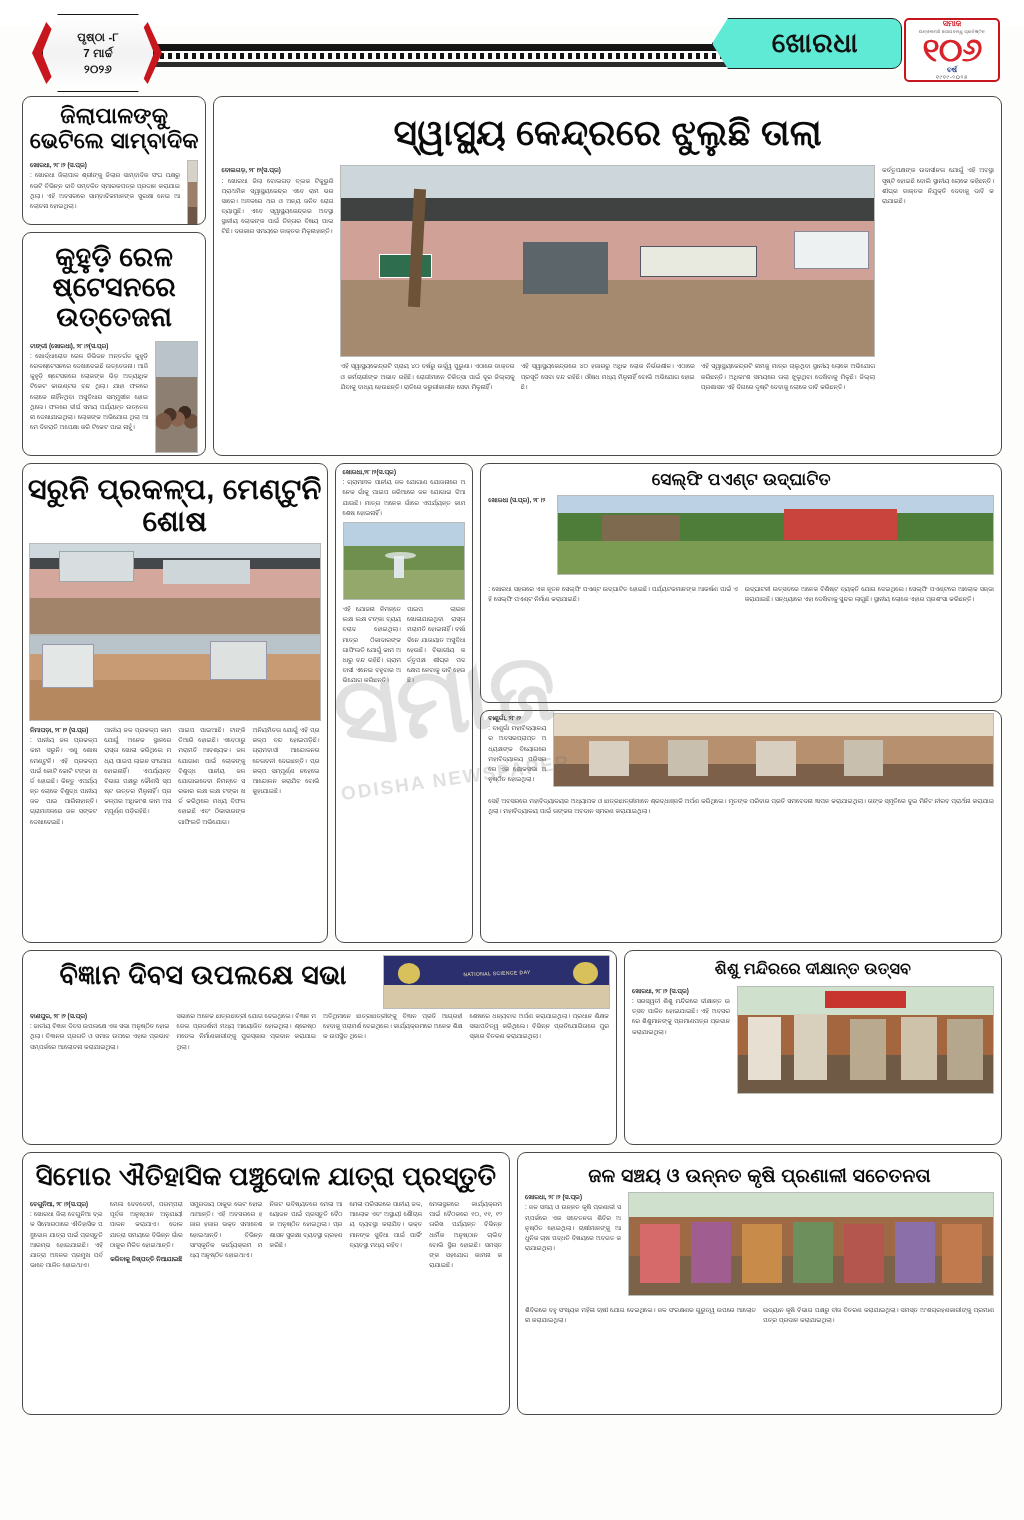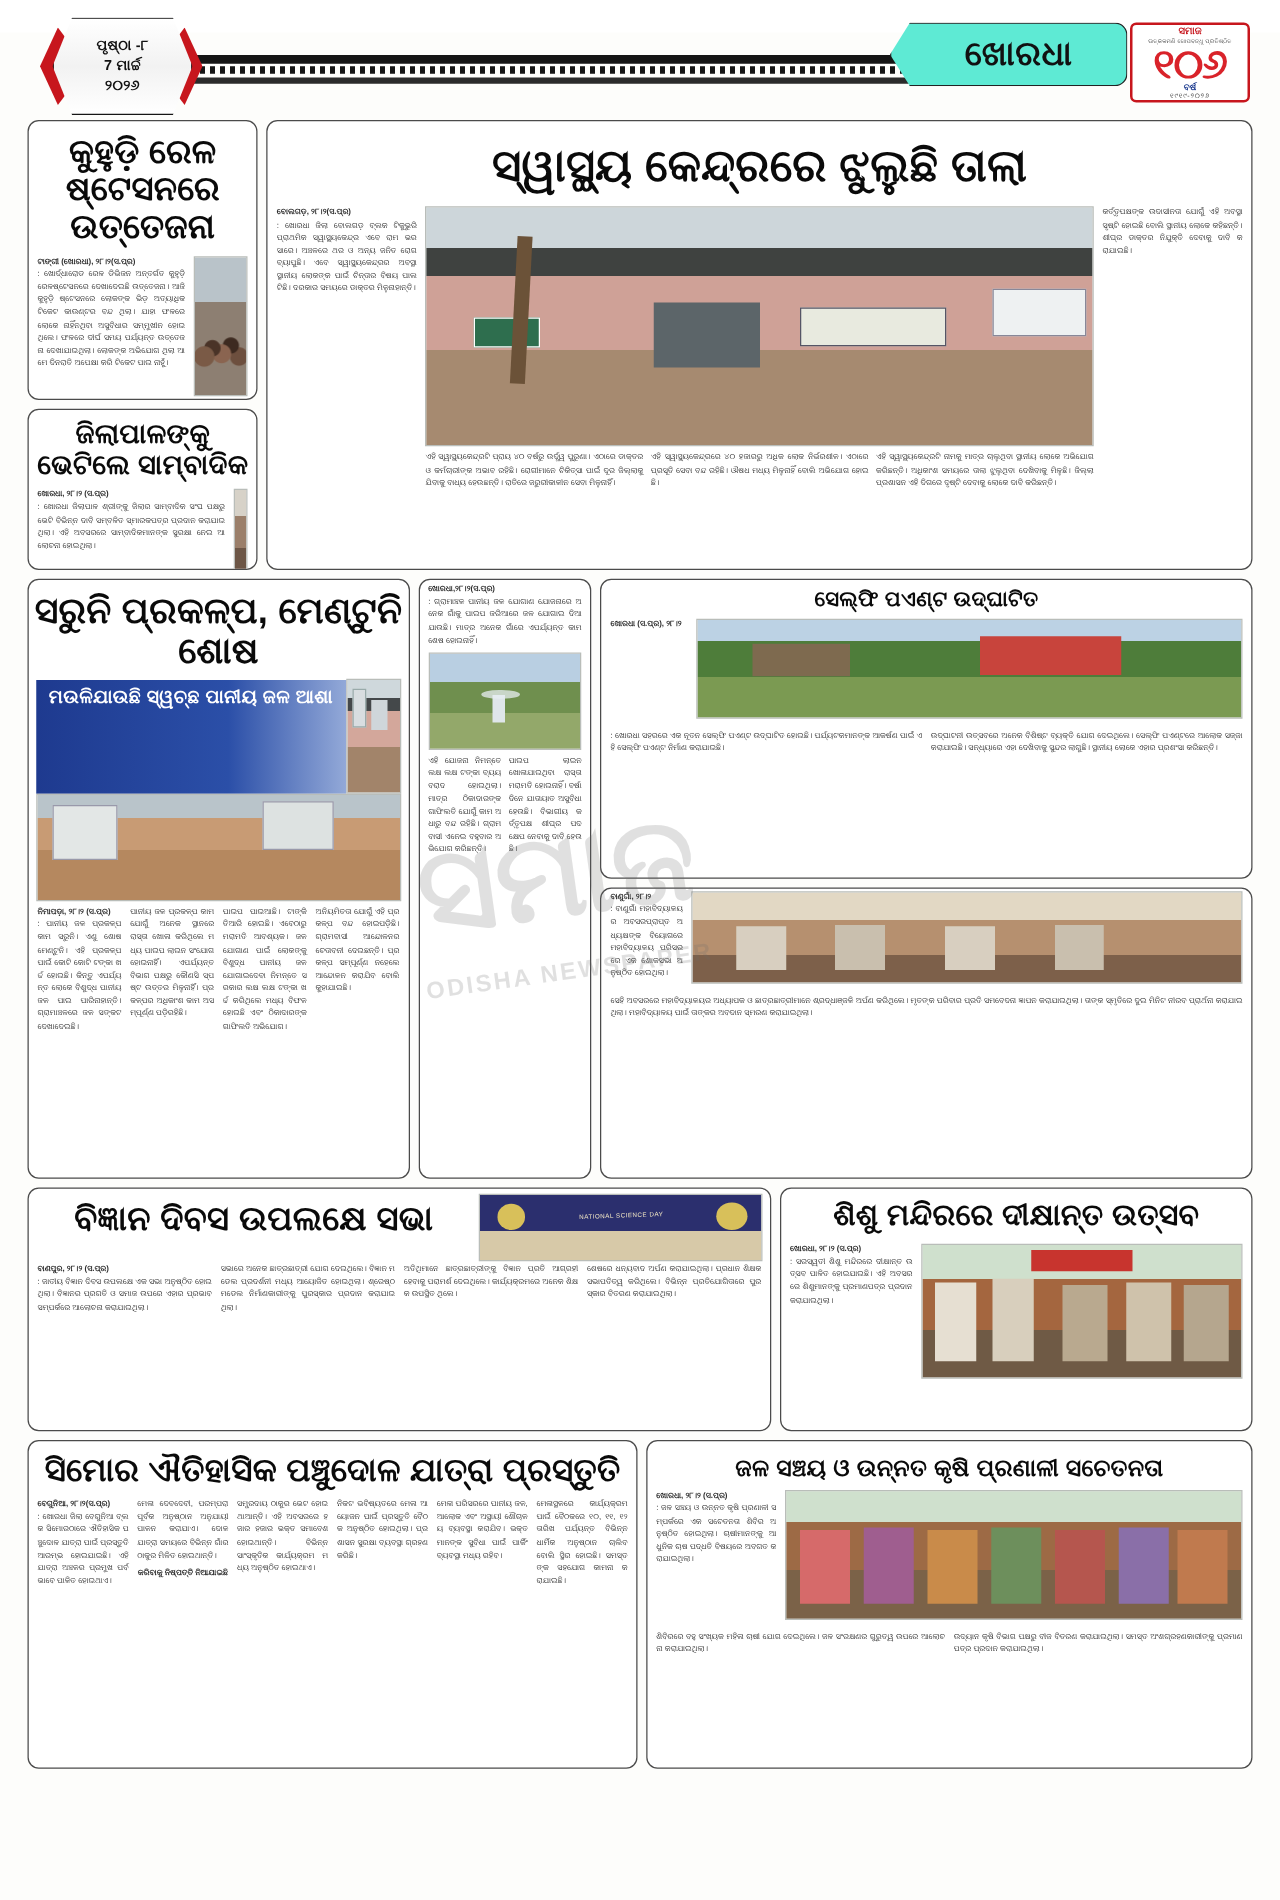--- a/index.html
+++ b/index.html
@@ -188,50 +188,50 @@
       <div class="logo-blue">ବର୍ଷ</div>
       <div class="logo-yrs">୧୯୧୯-୨୦୨୬</div>
     </div>
   </div>
 
   <div class="content">
 
     <div class="row" style="height:360px;">
 
       <div style="width:372px; display:flex; flex-direction:column; gap:7px;">
+        <div class="box" style="height:129px;">
+          <div class="hl hl-md">ଜିଲାପାଳଙ୍କୁ ଭେଟିଲେ ସାମ୍ବାଦିକ</div>
+          <div class="cols" style="padding-top:2px;">
+            <div class="col" style="flex:0 0 150px;">
+              <div class="txt" style="font-weight:700;">ଖୋରଧା, ୨୮।୨ (ସ.ପ୍ର)</div>
+              <div class="txt">: ଖୋରଧା ଜିଲାପାଳ ଶ୍ରୀଙ୍କୁ ଜିଲାର ସାମ୍ବାଦିକ ସଂଘ ପକ୍ଷରୁ ଭେଟି ବିଭିନ୍ନ ଦାବି ସମ୍ବଳିତ ସ୍ମାରକପତ୍ର ପ୍ରଦାନ କରାଯାଇଥିଲା। ଏହି ଅବସରରେ ସାମ୍ବାଦିକମାନଙ୍କ ସୁରକ୍ଷା ନେଇ ଆଲୋଚନା ହୋଇଥିଲା।</div>
+            </div>
+            <div class="col">
+              <div class="photo ph-group" style="height:86px;"></div>
+            </div>
+          </div>
+        </div>
+
         <div class="box" style="height:224px;">
           <div class="hl hl-lg">କୁହୁଡ଼ି ରେଳ ଷ୍ଟେସନରେ ଉତ୍ତେଜନା</div>
           <div class="cols" style="padding-top:2px;">
             <div class="col" style="flex:0 0 118px;">
               <div class="txt" style="font-weight:700;">ଟାଙ୍ଗୀ (ଖୋରଧା), ୨୮।୨(ସ.ପ୍ର)</div>
               <div class="txt">: ଖୋର୍ଦ୍ଧାରୋଡ ରେଳ ଡିଭିଜନ ଅନ୍ତର୍ଗତ କୁହୁଡ଼ି ରେଳଷ୍ଟେସନରେ ଦେଖାଦେଇଛି ଉତ୍ତେଜନା। ଆଜି କୁହୁଡ଼ି ଷ୍ଟେସନରେ ଲୋକଙ୍କ ଭିଡ଼ ଅତ୍ୟାଧିକ ଟିକେଟ କାଉଣ୍ଟର ବନ୍ଦ ଥିଲା। ଯାହା ଫଳରେ ଲୋକେ ନାହିଁନଥିବା ଅସୁବିଧାର ସମ୍ମୁଖୀନ ହୋଇଥିଲେ। ଫଳରେ ଦୀର୍ଘ ସମୟ ପର୍ଯ୍ୟନ୍ତ ଉତ୍ତେଜନା ଦେଖାଯାଇଥିଲା। ଲୋକଙ୍କ ଅଭିଯୋଗ ଥିଲା ଆମେ ଦିନରାତି ଅପେକ୍ଷା କରି ଟିକେଟ ପାଇ ନାହୁଁ।</div>
             </div>
             <div class="col" style="flex:1 1 auto;">
               <div class="photo ph-crowd" style="height:112px;"></div>
               <div class="cols" style="padding:3px 0 0 0; gap:6px;">
                 <div class="col">
                     <div class="txt">ଯାହା ଫଳ କାଉଣ୍ଟର ଅଫିସରଙ୍କୁ ଖୋଜି ପାଇନଥିଲେ। ରେଳ କର୍ତ୍ତୃପକ୍ଷ ଏହି ଦିଗ ପ୍ରତି ଧ୍ୟାନ ଦେବାକୁ ଦାବି କରିଛନ୍ତି। ଅନ୍ୟପଟେ ଏହି ଷ୍ଟେସନରେ ଅନେକ ଟ୍ରେନ ରହୁନଥିବା ଅଭିଯୋଗ ଉଠିଛି ? ଏଣୁ ଦୀର୍ଘ ଦିନରୁ ଲୋକେ ଷ୍ଟପେଜ ଦାବି କରିଆସୁଛନ୍ତି। ଏହି ନେଇ ଅନେକ ଥର ସ୍ମାରକପତ୍ର ପ୍ରଦାନ କରାଯାଇଛି।</div>
                   </div>
                 <div class="col">
                     <div class="txt">ବିରୋଧରେ ନାରା ଦିଆଯାଇଥିଲା। ଏହି ଅବସରରେ ଅନେକ ଯାତ୍ରୀ ନିଜର ଅସୁବିଧା ବିଷୟରେ କର୍ତ୍ତୃପକ୍ଷଙ୍କୁ ଅବଗତ କରାଇଥିଲେ। ପରେ ପରିସ୍ଥିତି ସ୍ୱାଭାବିକ ହୋଇଥିଲା।</div>
                   </div>
               </div>
-            </div>
-          </div>
-        </div>
-
-        <div class="box" style="height:129px;">
-          <div class="hl hl-md">ଜିଲାପାଳଙ୍କୁ ଭେଟିଲେ ସାମ୍ବାଦିକ</div>
-          <div class="cols" style="padding-top:2px;">
-            <div class="col" style="flex:0 0 150px;">
-              <div class="txt" style="font-weight:700;">ଖୋରଧା, ୨୮।୨ (ସ.ପ୍ର)</div>
-              <div class="txt">: ଖୋରଧା ଜିଲାପାଳ ଶ୍ରୀଙ୍କୁ ଜିଲାର ସାମ୍ବାଦିକ ସଂଘ ପକ୍ଷରୁ ଭେଟି ବିଭିନ୍ନ ଦାବି ସମ୍ବଳିତ ସ୍ମାରକପତ୍ର ପ୍ରଦାନ କରାଯାଇଥିଲା। ଏହି ଅବସରରେ ସାମ୍ବାଦିକମାନଙ୍କ ସୁରକ୍ଷା ନେଇ ଆଲୋଚନା ହୋଇଥିଲା।</div>
-            </div>
-            <div class="col">
-              <div class="photo ph-group" style="height:86px;"></div>
             </div>
           </div>
         </div>
       </div>
 
       <div class="box" style="flex:1 1 auto;">
         <div class="hl hl-xl">ସ୍ୱାସ୍ଥ୍ୟ କେନ୍ଦ୍ରରେ ଝୁଲୁଛି ତାଲା</div>
         <div class="cols" style="padding-top:0;">
           <div class="col" style="flex:0 0 112px;">
             <div class="txt" style="font-weight:700;">ବୋଲଗଡ଼, ୨୮।୨(ସ.ପ୍ର)</div>
@@ -262,21 +262,20 @@
           </div>
         </div>
       </div>
     </div>
 
     <div class="row" style="height:480px; margin-top:7px;">
 
       <div class="box" style="width:490px;">
         <div class="hl hl-lg" style="font-size:29px;">ସରୁନି ପ୍ରକଳ୍ପ, ମେଣ୍ଟୁନି ଶୋଷ</div>
         <div style="display:flex; gap:0; padding:0 6px;">
-          <div class="banner" style="flex:0 0 248px;">ମଉଳିଯାଉଛି ସ୍ୱଚ୍ଛ ପାନୀୟ ଜଳ ଆଶା</div>
           <div class="photo ph-bldg2" style="flex:1 1 auto; height:92px; margin-top:-1px;">
             <div style="position:absolute;left:10%;top:8%;width:26%;height:34%;background:#d8dde0;border:1px solid #9aa;"></div>
             <div style="position:absolute;left:46%;top:18%;width:30%;height:26%;background:#cfd6da;"></div>
           </div>
         </div>
         <div class="photo" style="height:86px;margin:0 6px;background:linear-gradient(to bottom,#b9c4ca 0 22%,#c89b74 22% 52%,#b5885f 52% 100%);">
           <div style="position:absolute;left:4%;top:10%;width:18%;height:52%;background:#e3e7e6;border:1px solid #99a;"></div>
           <div style="position:absolute;left:62%;top:6%;width:20%;height:46%;background:#dde2e1;border:1px solid #99a;"></div>
         </div>
         <div class="cols" style="padding-top:4px;">
@@ -384,21 +383,21 @@
           <div class="col">
               <div class="txt">ଅତିଥିମାନେ ଛାତ୍ରଛାତ୍ରୀଙ୍କୁ ବିଜ୍ଞାନ ପ୍ରତି ଆଗ୍ରହୀ ହେବାକୁ ପରାମର୍ଶ ଦେଇଥିଲେ। କାର୍ଯ୍ୟକ୍ରମରେ ଅନେକ ଶିକ୍ଷକ ଉପସ୍ଥିତ ଥିଲେ।</div>
             </div>
           <div class="col">
               <div class="txt">ଶେଷରେ ଧନ୍ୟବାଦ ଅର୍ପଣ କରାଯାଇଥିଲା। ପ୍ରଧାନ ଶିକ୍ଷକ ସଭାପତିତ୍ୱ କରିଥିଲେ। ବିଭିନ୍ନ ପ୍ରତିଯୋଗିତାରେ ପୁରସ୍କାର ବିତରଣ କରାଯାଇଥିଲା।</div>
             </div>
         </div>
       </div>
 
       <div class="box" style="flex:1 1 auto;">
-        <div class="hl hl-lg" style="font-size:24px;text-align:center;">ଶିଶୁ ମନ୍ଦିରରେ ଦୀକ୍ଷାନ୍ତ ଉତ୍ସବ</div>
+        <div class="hl hl-lg" style="font-size:16px;text-align:center;">ଶିଶୁ ମନ୍ଦିରରେ ଦୀକ୍ଷାନ୍ତ ଉତ୍ସବ</div>
         <div class="cols" style="padding-top:2px;">
           <div class="col" style="flex:0 0 98px;">
             <div class="txt" style="font-weight:700;">ଖୋରଧା, ୨୮।୨ (ସ.ପ୍ର)</div>
             <div class="txt">: ସରସ୍ୱତୀ ଶିଶୁ ମନ୍ଦିରରେ ଦୀକ୍ଷାନ୍ତ ଉତ୍ସବ ପାଳିତ ହୋଇଯାଇଛି। ଏହି ଅବସରରେ ଶିଶୁମାନଙ୍କୁ ପ୍ରମାଣପତ୍ର ପ୍ରଦାନ କରାଯାଇଥିଲା।</div>
           </div>
           <div class="col">
             <div class="photo ph-women" style="height:108px;">
               <div style="position:absolute;left:4%;top:28%;width:13%;height:60%;background:#e6dfd2;"></div>
               <div style="position:absolute;left:22%;top:26%;width:13%;height:62%;background:#d8cfbd;"></div>
               <div style="position:absolute;left:44%;top:30%;width:14%;height:58%;background:#b9a98f;"></div>

